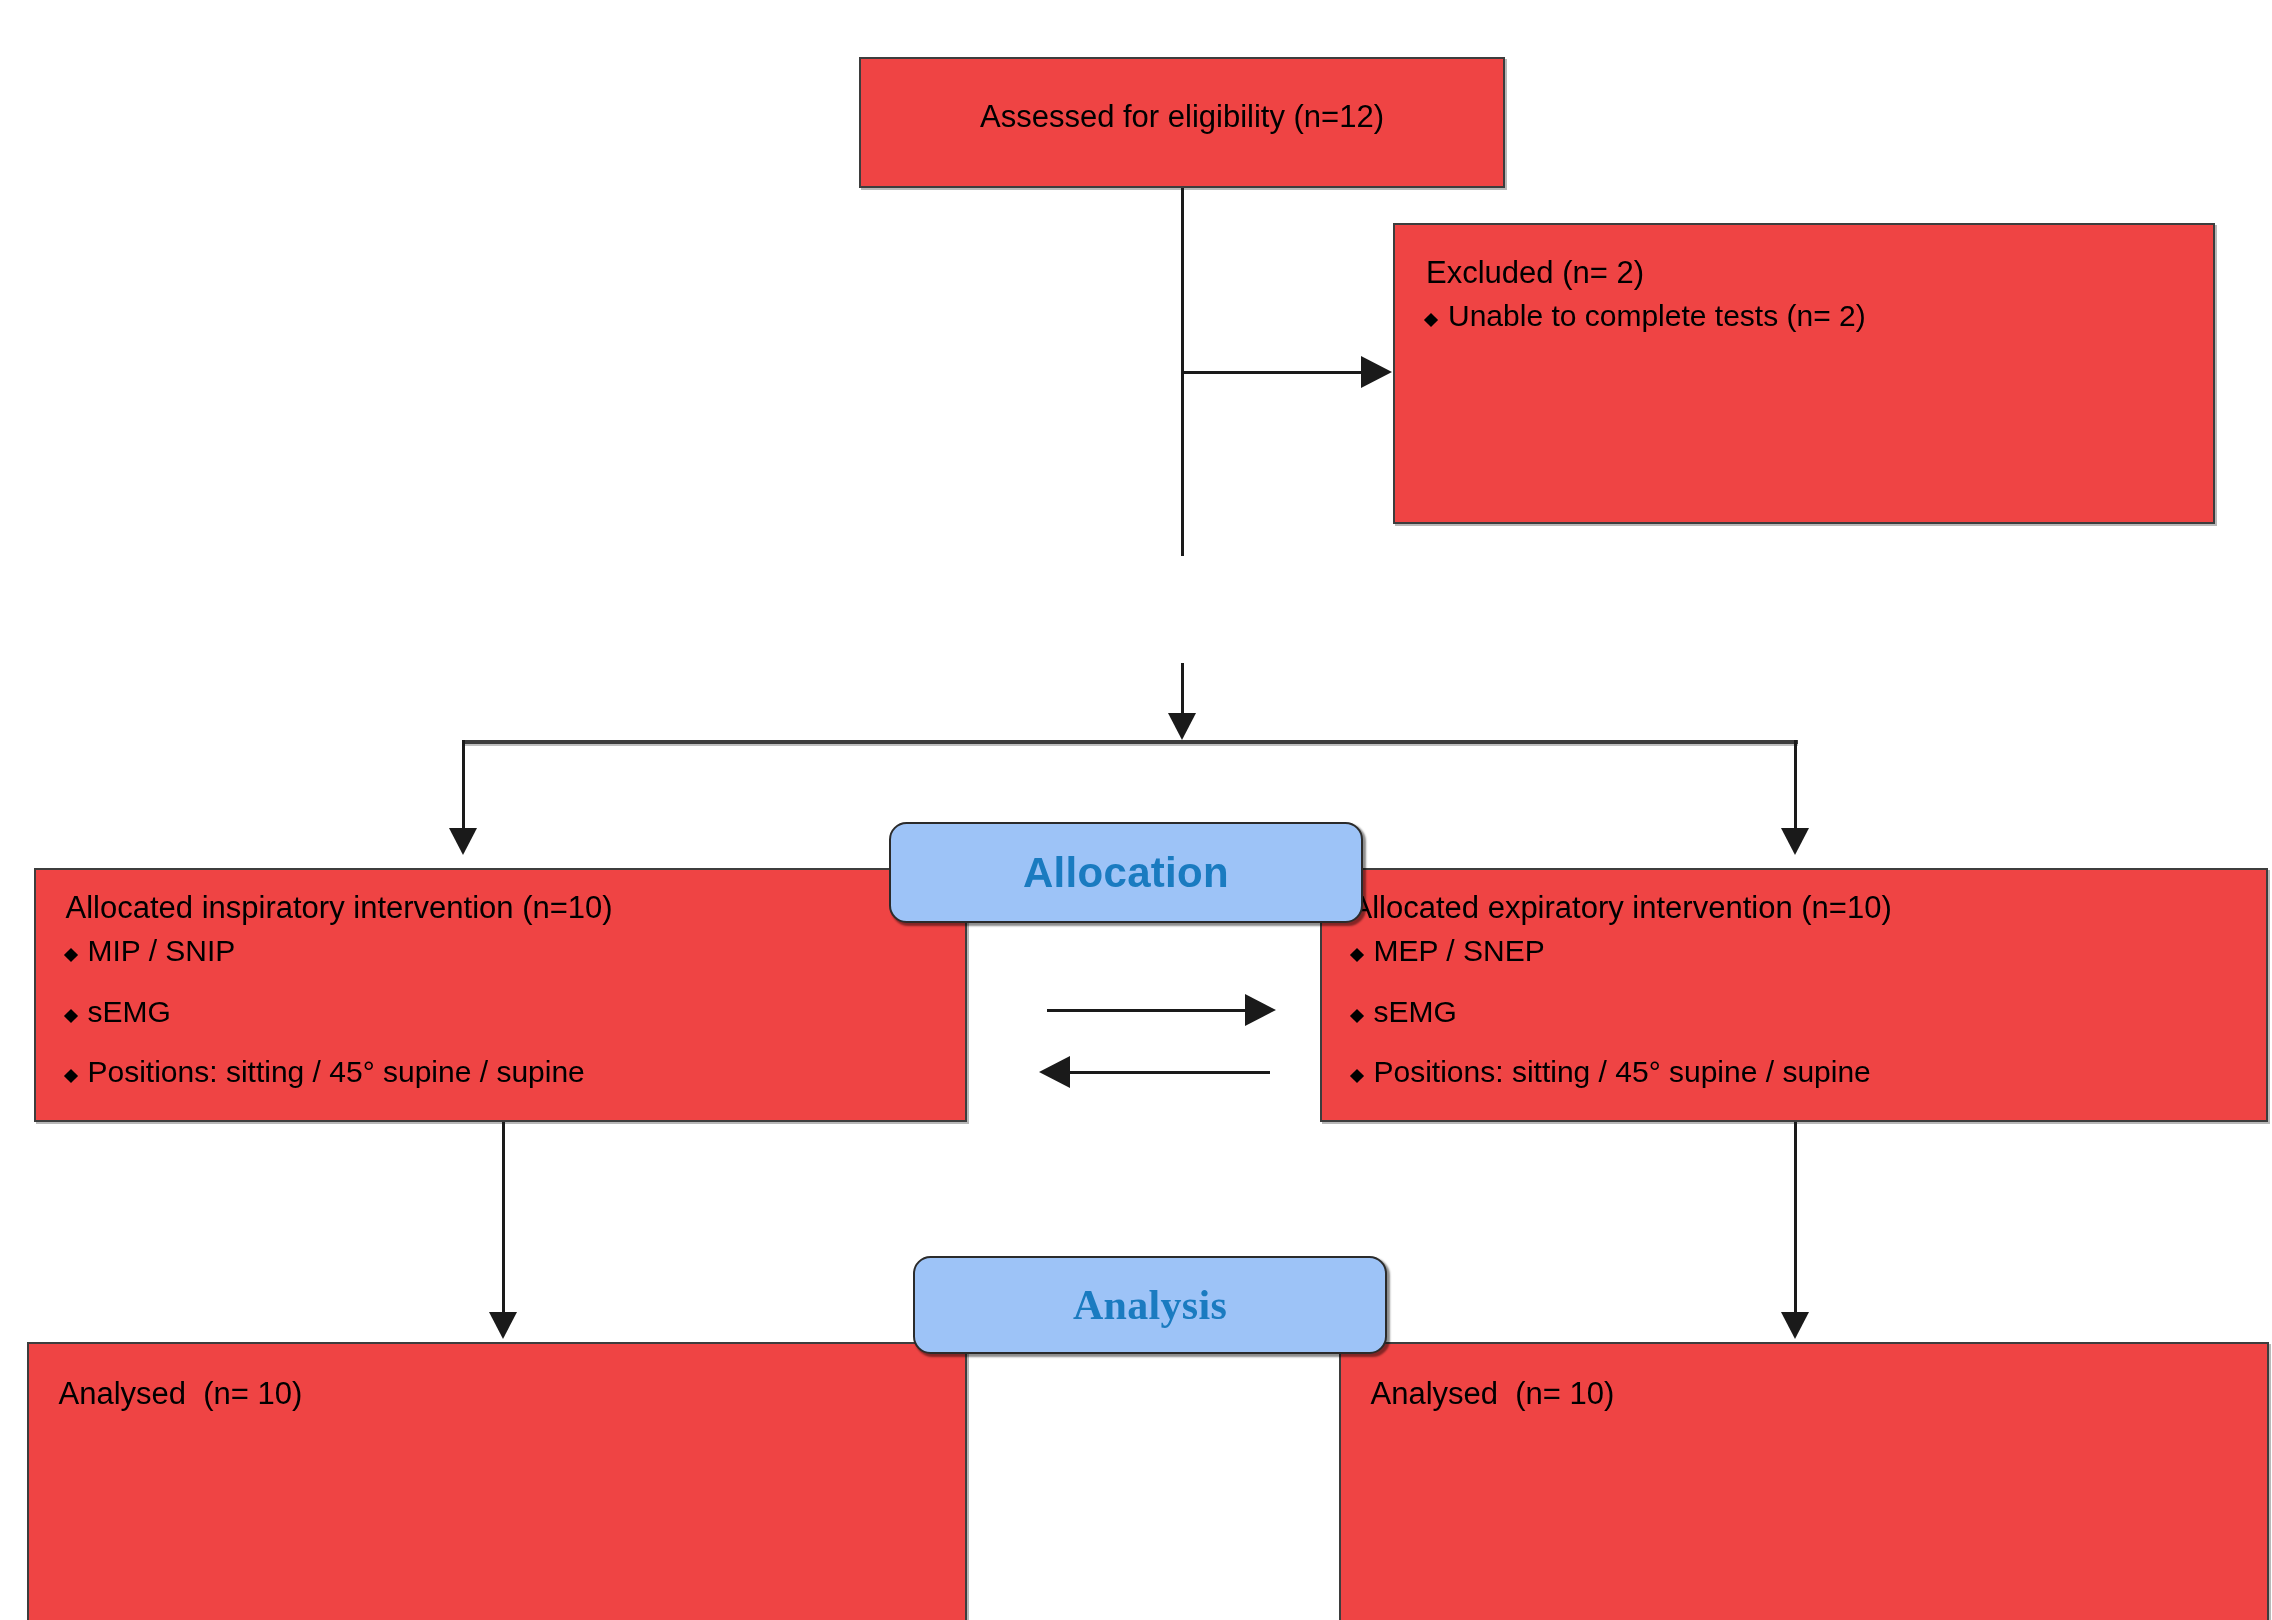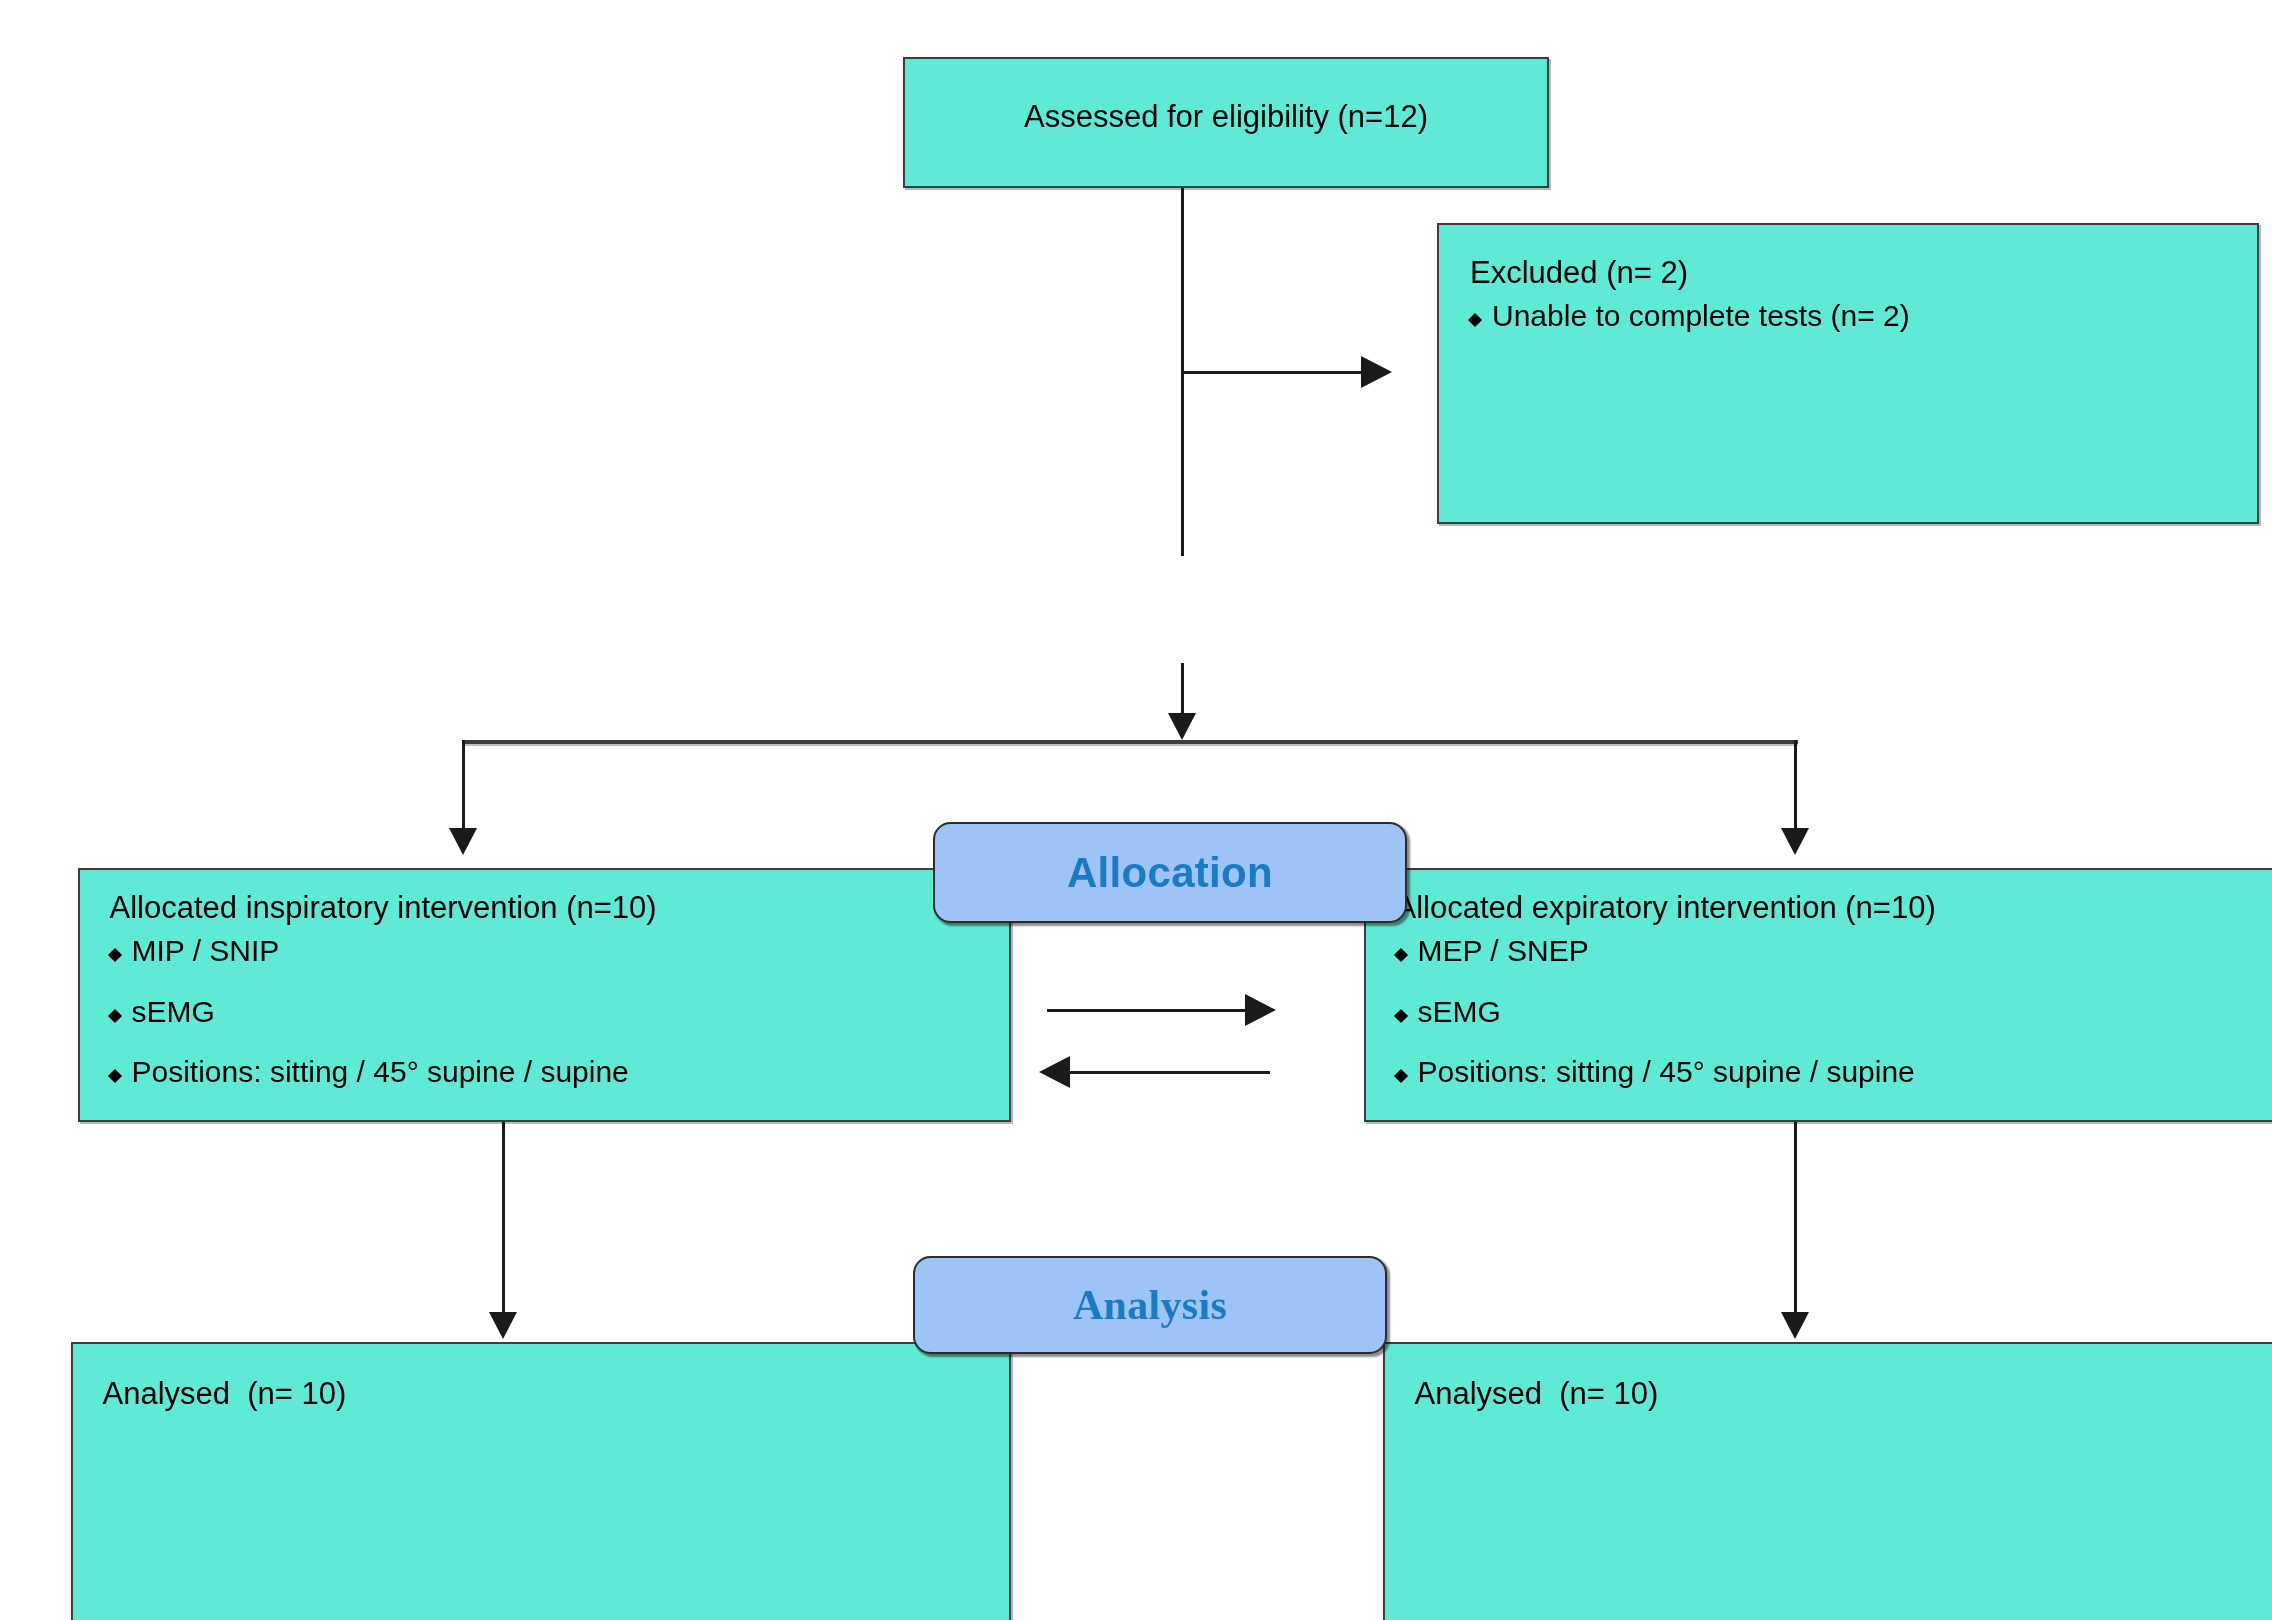--- a/index.html
+++ b/index.html
@@ -1,21 +1,21 @@
 <!DOCTYPE html>
 <html style="font-size:10.7px"><head>
 <meta charset="utf-8">
 <title>CONSORT Flow Diagram</title>
 <style>
   html,body{margin:0;padding:0;background:#ffffff;}
   body{font-family:"Liberation Sans","DejaVu Sans",sans-serif;}
   #canvas{position:relative;width:2273px;height:1621px;background:#ffffff;overflow:hidden;}
 
-  .box{position:absolute;background:#5eead4;border:2.7px solid #3d3d3d;box-sizing:border-box;
-       box-shadow:2px 2px 0 rgba(0,0,0,.28);margin-left:44px;}
+  .box{position:absolute;background:#ef4444;border:2.7px solid #3d3d3d;box-sizing:border-box;
+       box-shadow:2px 2px 0 rgba(0,0,0,.28);}
   .box-text{position:absolute;color:#000000;font-size:31px;line-height:1.15;white-space:pre;}
   .centered-text{position:absolute;left:0;right:0;text-align:center;color:#000;font-size:31px;white-space:pre;}
 
   .stage{position:absolute;background:#9DC3F7;border:2.7px solid #2b2b2b;border-radius:17.5px;
          box-shadow:2.7px 2.7px 2px rgba(0,0,0,.45);display:flex;align-items:center;justify-content:center;}
   .stage span{color:#1A7BC0;font-weight:bold;font-size:42px;letter-spacing:0.3px;}
 
   .bullet-row{position:absolute;display:flex;align-items:flex-start;font-size:30px;color:#000;white-space:pre;}
   .bullet-dia{display:inline-block;margin-right:12px;position:relative;top:1.3px;}
   .bullet-dia:before{content:"";display:block;width:10px;height:10px;background:#000;
@@ -92,21 +92,21 @@
     <div class="bullet-row" style="left:29.5px;top:125px;">
       <span class="bullet-dia"></span>
       <span>sEMG</span>
     </div>
     <div class="bullet-row" style="left:29.5px;top:185px;">
       <span class="bullet-dia"></span>
       <span>Positions: sitting / 45° supine / supine</span>
     </div>
   </div>
 
-  <div class="stage" style="left:889px;top:822px;width:470px;height:97px;margin-left:44px;">
+  <div class="stage" style="left:889px;top:822px;width:470px;height:97px;">
     <span>Allocation</span>
   </div>
 
   <div class="hline" style="left:1047px;top:1009px;width:201px;"></div>
   <div class="arrow-right" style="left:1245px;top:994px;"></div>
 
   <div class="hline" style="left:1069px;top:1071px;width:201px;"></div>
   <div class="arrow-left" style="left:1039px;top:1056px;"></div>
 
   <div class="vline" style="left:502px;top:1122px;height:195px;"></div>

